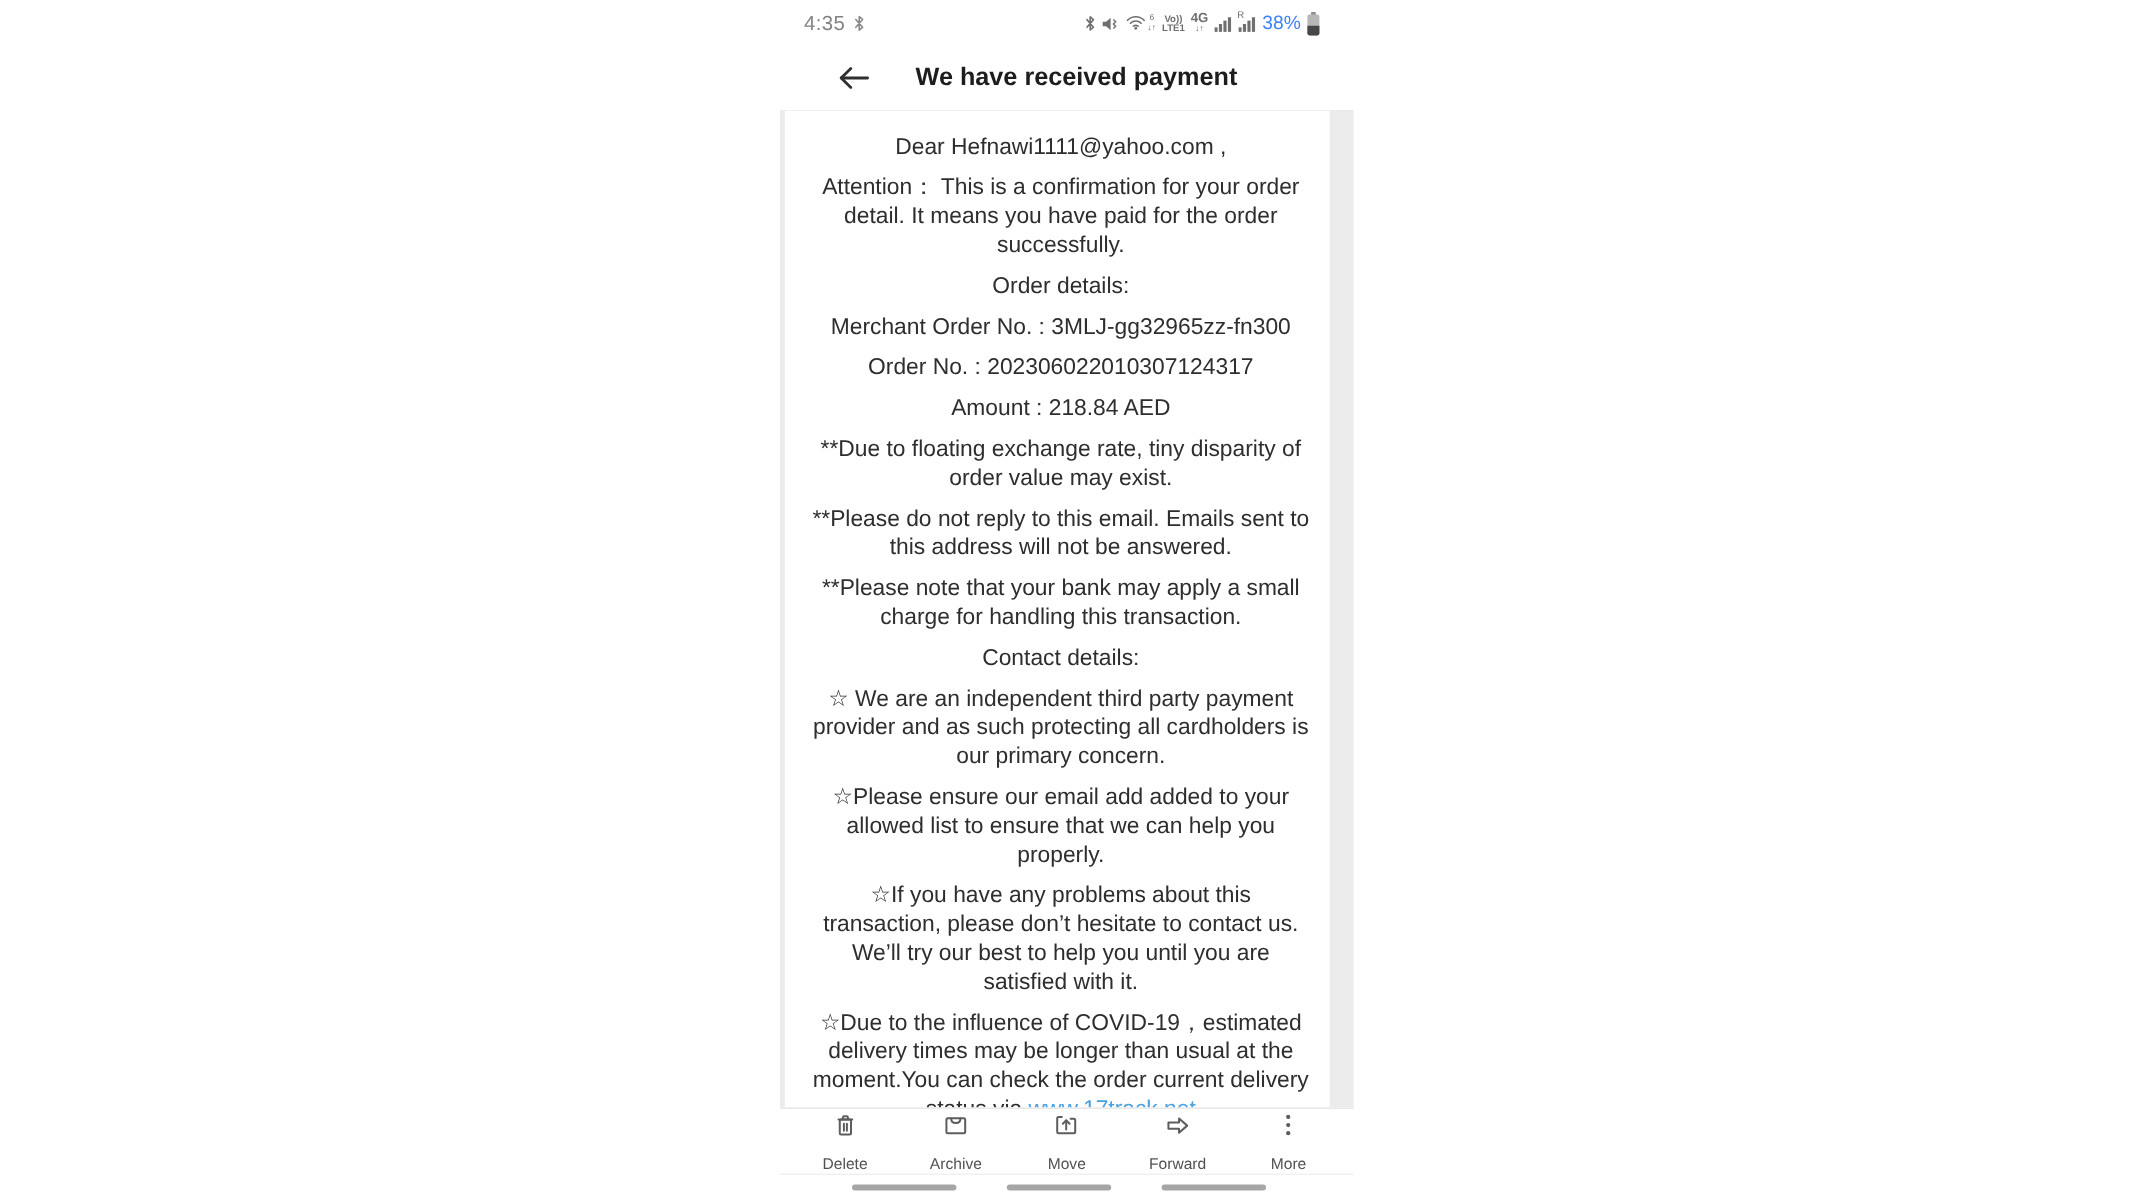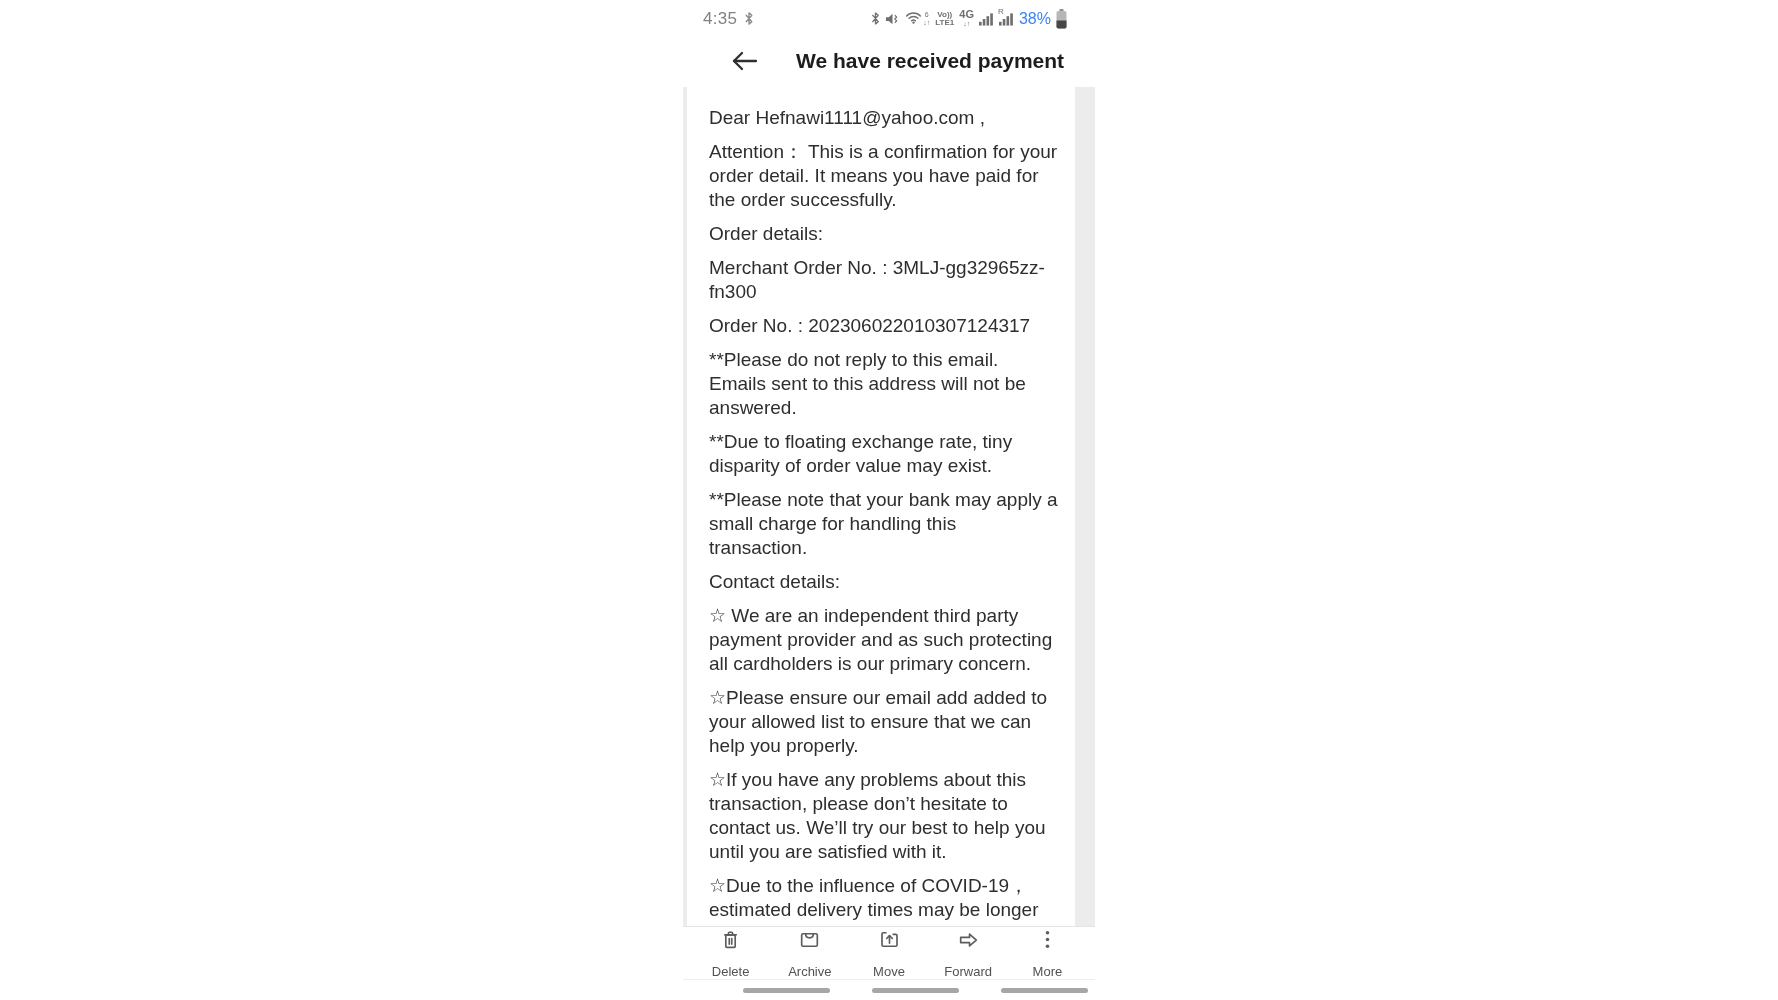--- a/index.html
+++ b/index.html
@@ -1,18 +1,18 @@
 <!DOCTYPE html>
 <html><head>
 <meta charset="utf-8">
 <style>
   * { box-sizing: border-box; margin: 0; padding: 0; }
   html,body { width: 1778px; height: 1000px; background: #ffffff; overflow: hidden;
               font-family: "Liberation Sans", "DejaVu Sans", sans-serif; }
-  .phone { width: 412px; height: 1000px; margin: 0 auto; background: #ffffff;
+  .phone { width: 478px; height: 1000px; margin: 0 auto; background: #ffffff;
            display: flex; flex-direction: column; }
 
   
   .status-bar { height: 40px; display: flex; justify-content: space-between;
                 align-items: center; padding: 2px 28px 0 20px; color: #828282; }
   .sb-left { display: flex; align-items: center; gap: 7px; }
   .sb-time { font-size: 17px; letter-spacing: .3px; }
   .sb-right { display: flex; align-items: center; gap: 5px; color: #6f6f6f; }
   .stack { display: flex; flex-direction: column; align-items: center; line-height: 1; }
   .tiny { font-size: 8px; line-height: 8px; font-weight: 600; letter-spacing: 0; }
@@ -29,21 +29,21 @@
               align-items: center; padding: 4px; }
   .page-title { font-size: 21px; font-weight: 700; color: #1d1d1f; margin-left: 34px;
                 white-space: nowrap; }
   .header-divider { height: 1px; background: #dcdcdc; }
 
   
   .webview { flex: 1 1 auto; background: #ececec; overflow: hidden; display: flex; }
   .email-paper { background: #ffffff; margin-left: 4px; margin-right: 20px; flex: 1;
                  padding: 9px 6px 26px 12px; color: #2e2e2e; font-size: 19px;
                  line-height: 24px; }
-  .email-paper p { margin: 10px; }
+  .email-paper p { margin: 10px; text-align: center; }
   .greeting { margin-bottom: 5px !important; }
   .star { margin-top: 6px !important; }
   a.track-link { color: #4aa1e0; text-decoration: none; }
 
   
   .toolbar { height: 60px; border-top: 1px solid #e4e4e4; border-bottom: 1px solid #ededed;
              display: flex; justify-content: space-around; align-items: center;
              background: #ffffff; padding: 0 8px; }
   .tb-item { background: none; border: none; cursor: pointer; display: flex;
              flex-direction: column; align-items: center; gap: 12px; width: 80px; }
@@ -142,22 +142,23 @@
   </div>
   <div class="header-divider"></div>
 
   <div class="webview">
     <div class="email-paper">
       <p class="greeting">Dear Hefnawi1111@yahoo.com ,</p>
       <p>Attention： This is a confirmation for your order detail. It means you have paid for the order successfully.</p>
       <p>Order details:</p>
       <p>Merchant Order No. : 3MLJ-gg32965zz-fn300</p>
       <p>Order No. : 202306022010307124317</p>
+      <p>Amount : 218.84 AED</p>
+      <p>**Due to floating exchange rate, tiny disparity of order value may exist.</p>
       <p>**Please do not reply to this email. Emails sent to this address will not be answered.</p>
-      <p>**Due to floating exchange rate, tiny disparity of order value may exist.</p>
       <p>**Please note that your bank may apply a small charge for handling this transaction.</p>
       <p>Contact details:</p>
       <p class="star">☆ We are an independent third party payment provider and as such protecting all cardholders is our primary concern.</p>
       <p class="star">☆Please ensure our email add added to your allowed list to ensure that we can help you properly.</p>
       <p class="star">☆If you have any problems about this transaction, please don’t hesitate to contact us. We’ll try our best to help you until you are satisfied with it.</p>
       <p class="star"><span>☆Due to the influence of COVID-19，estimated delivery times may be longer than usual at the moment.You can check the order current delivery status via </span><a class="track-link" href="#">www.17track.net</a></p>
     </div>
   </div>
 
   <div class="toolbar">

